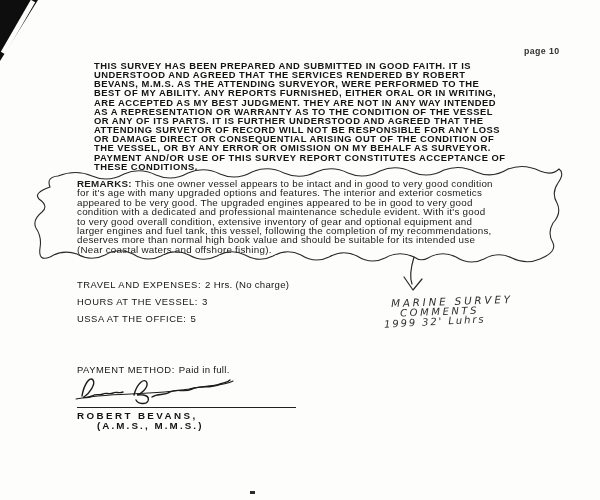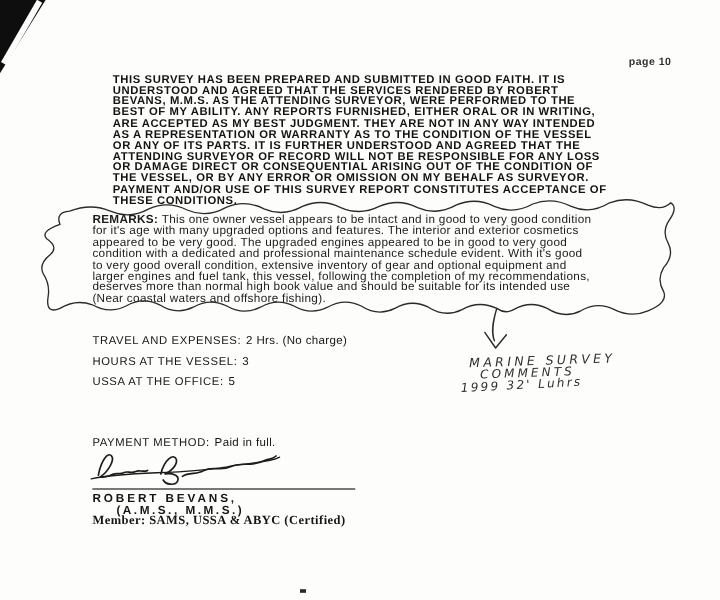--- a/index.html
+++ b/index.html
@@ -88,21 +88,20 @@
   <div class="fee-row" style="top:291px">
     <span class="flabel">HOURS AT THE VESSEL:</span><span class="fval">3</span></div>
   <div class="fee-row" style="top:308px">
     <span class="flabel">USSA AT THE OFFICE:</span><span class="fval">5</span></div>
   <div class="fee-row" style="top:359px">
     <span class="flabel">PAYMENT METHOD:</span><span class="fval">Paid in full.</span></div>
 
   <div class="sig-rule"></div>
   <div class="sig-name">ROBERT BEVANS,</div>
   <div class="sig-cred">(A.M.S., M.M.S.)</div>
-  <div class="sig-member">Member: SAMS, USSA &amp; ABYC (Certified)</div>
 
   <div class="hand hand1">MARINE SURVEY</div>
   <div class="hand hand2">COMMENTS</div>
   <div class="hand hand3">1999 32' Luhrs</div>
 
   <svg class="overlay" viewBox="0 0 600 500" xmlns="http://www.w3.org/2000/svg">
 
     <g>
       <polygon points="0,0 38,0 0,61" fill="#0e0e0e"></polygon>
       <line x1="33" y1="1" x2="3" y2="53" stroke="#fdfdfc" stroke-width="5"></line>

